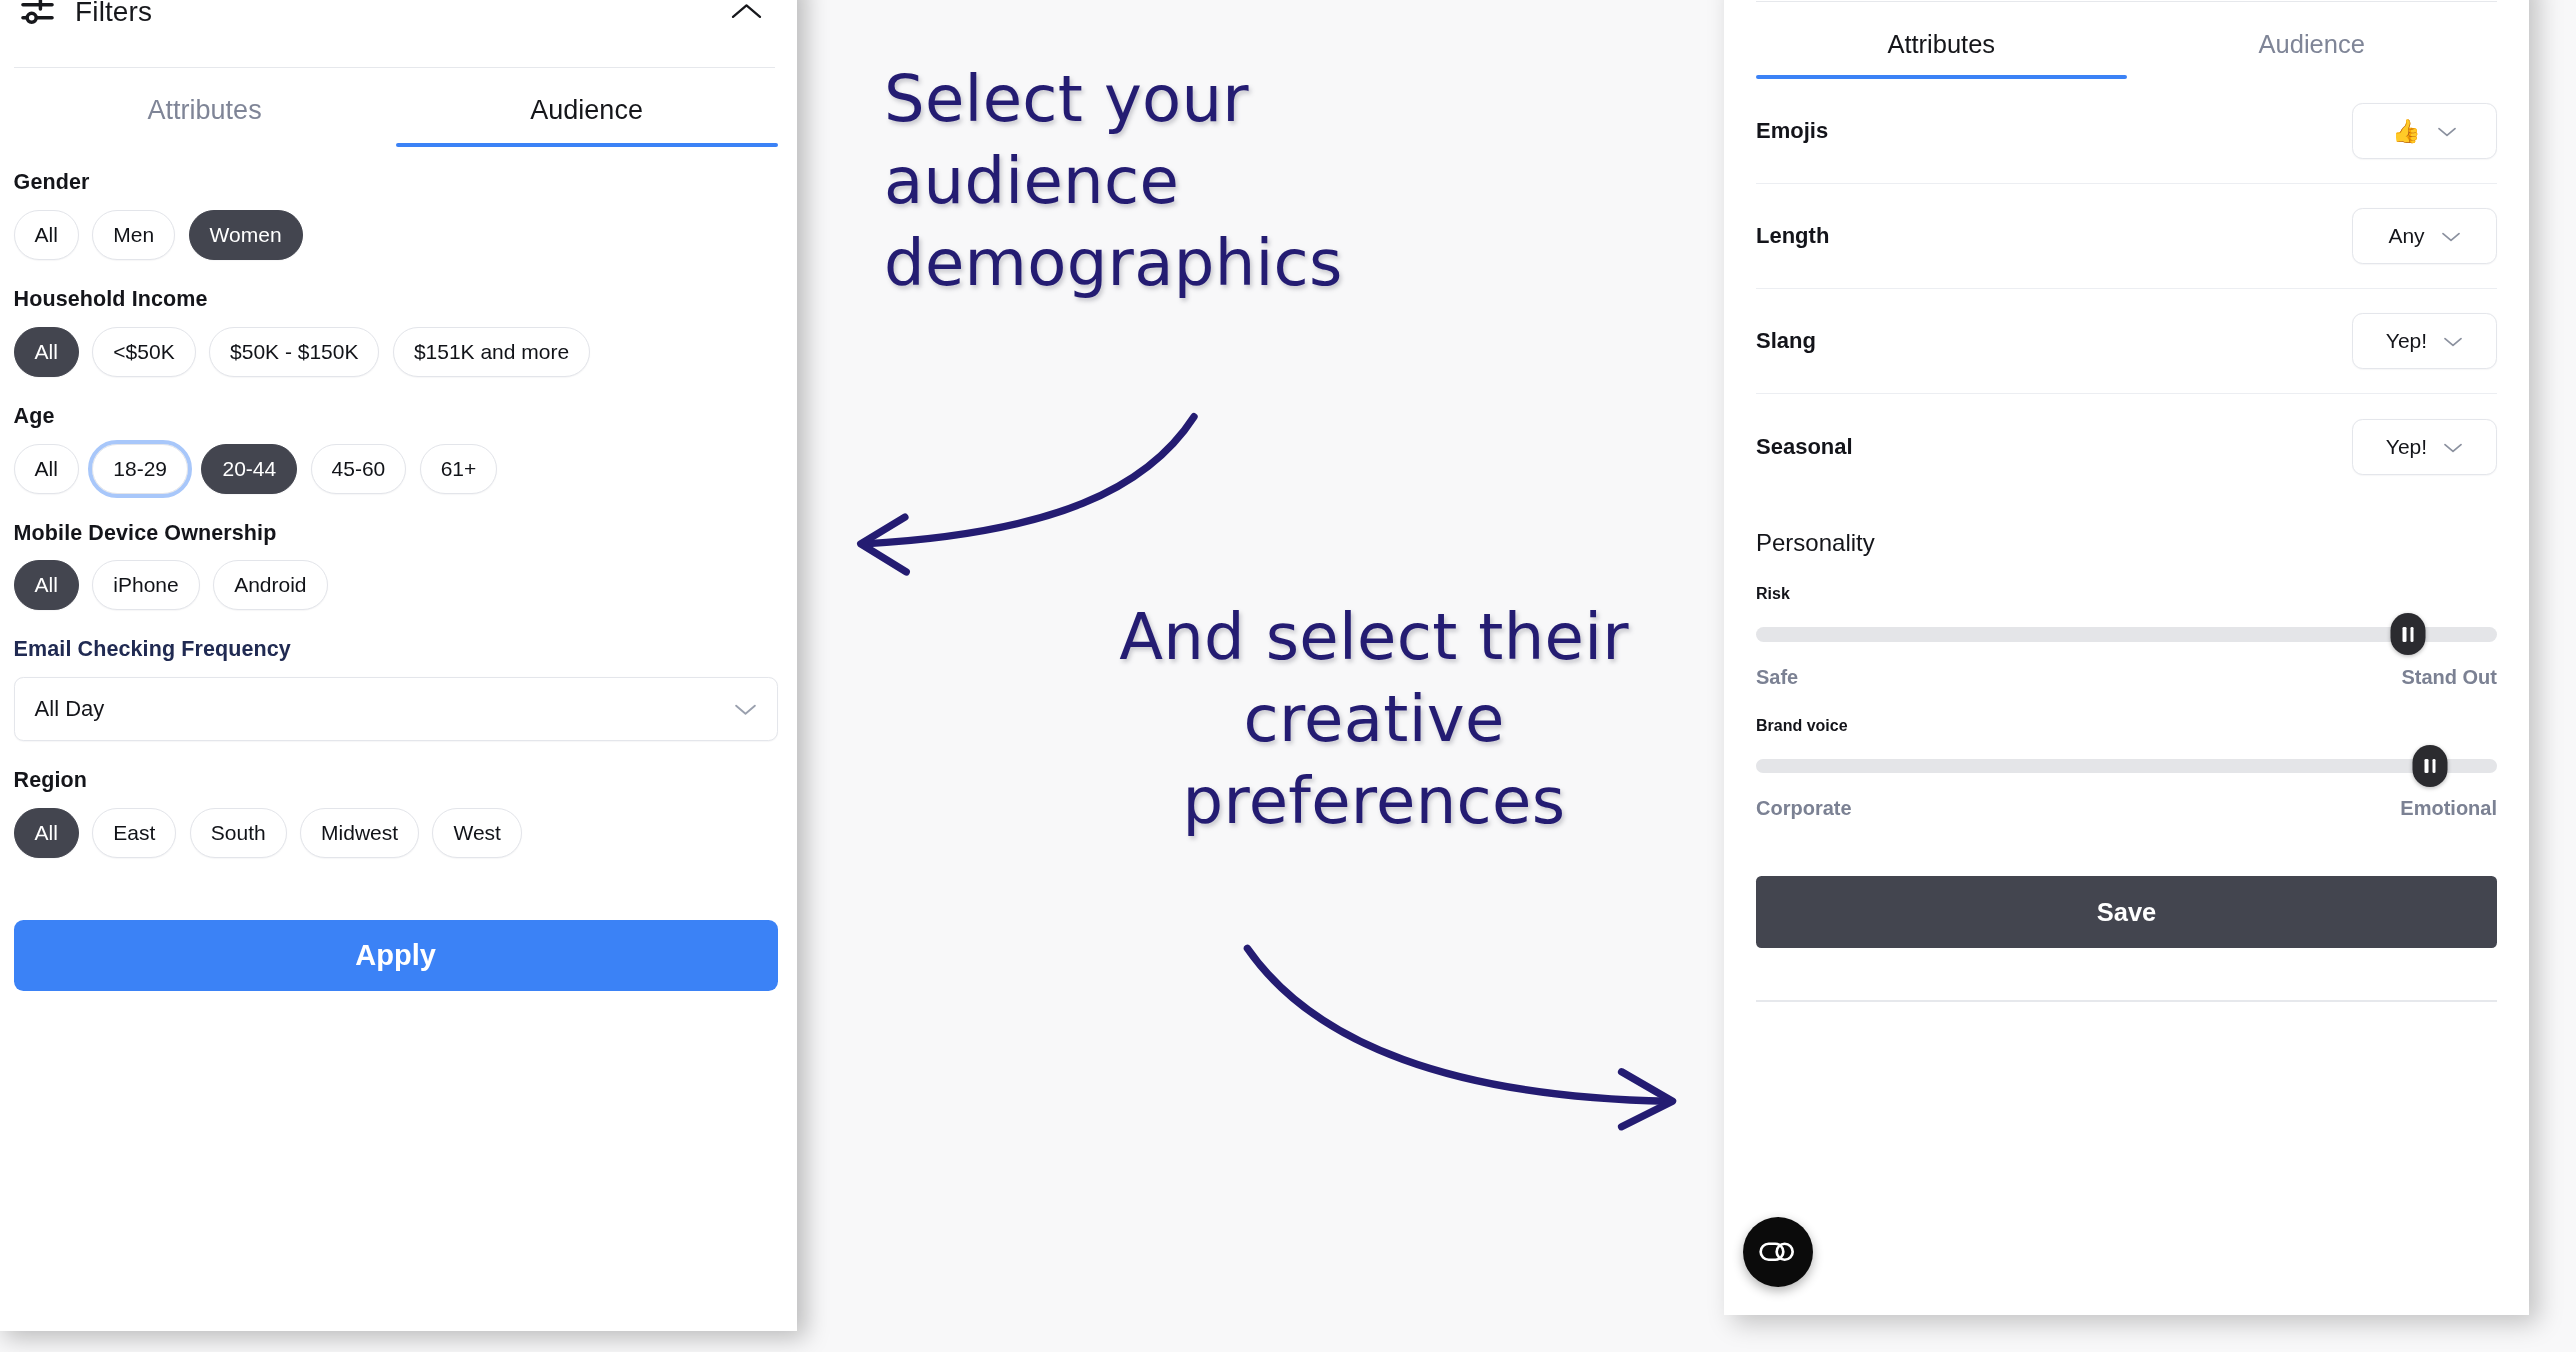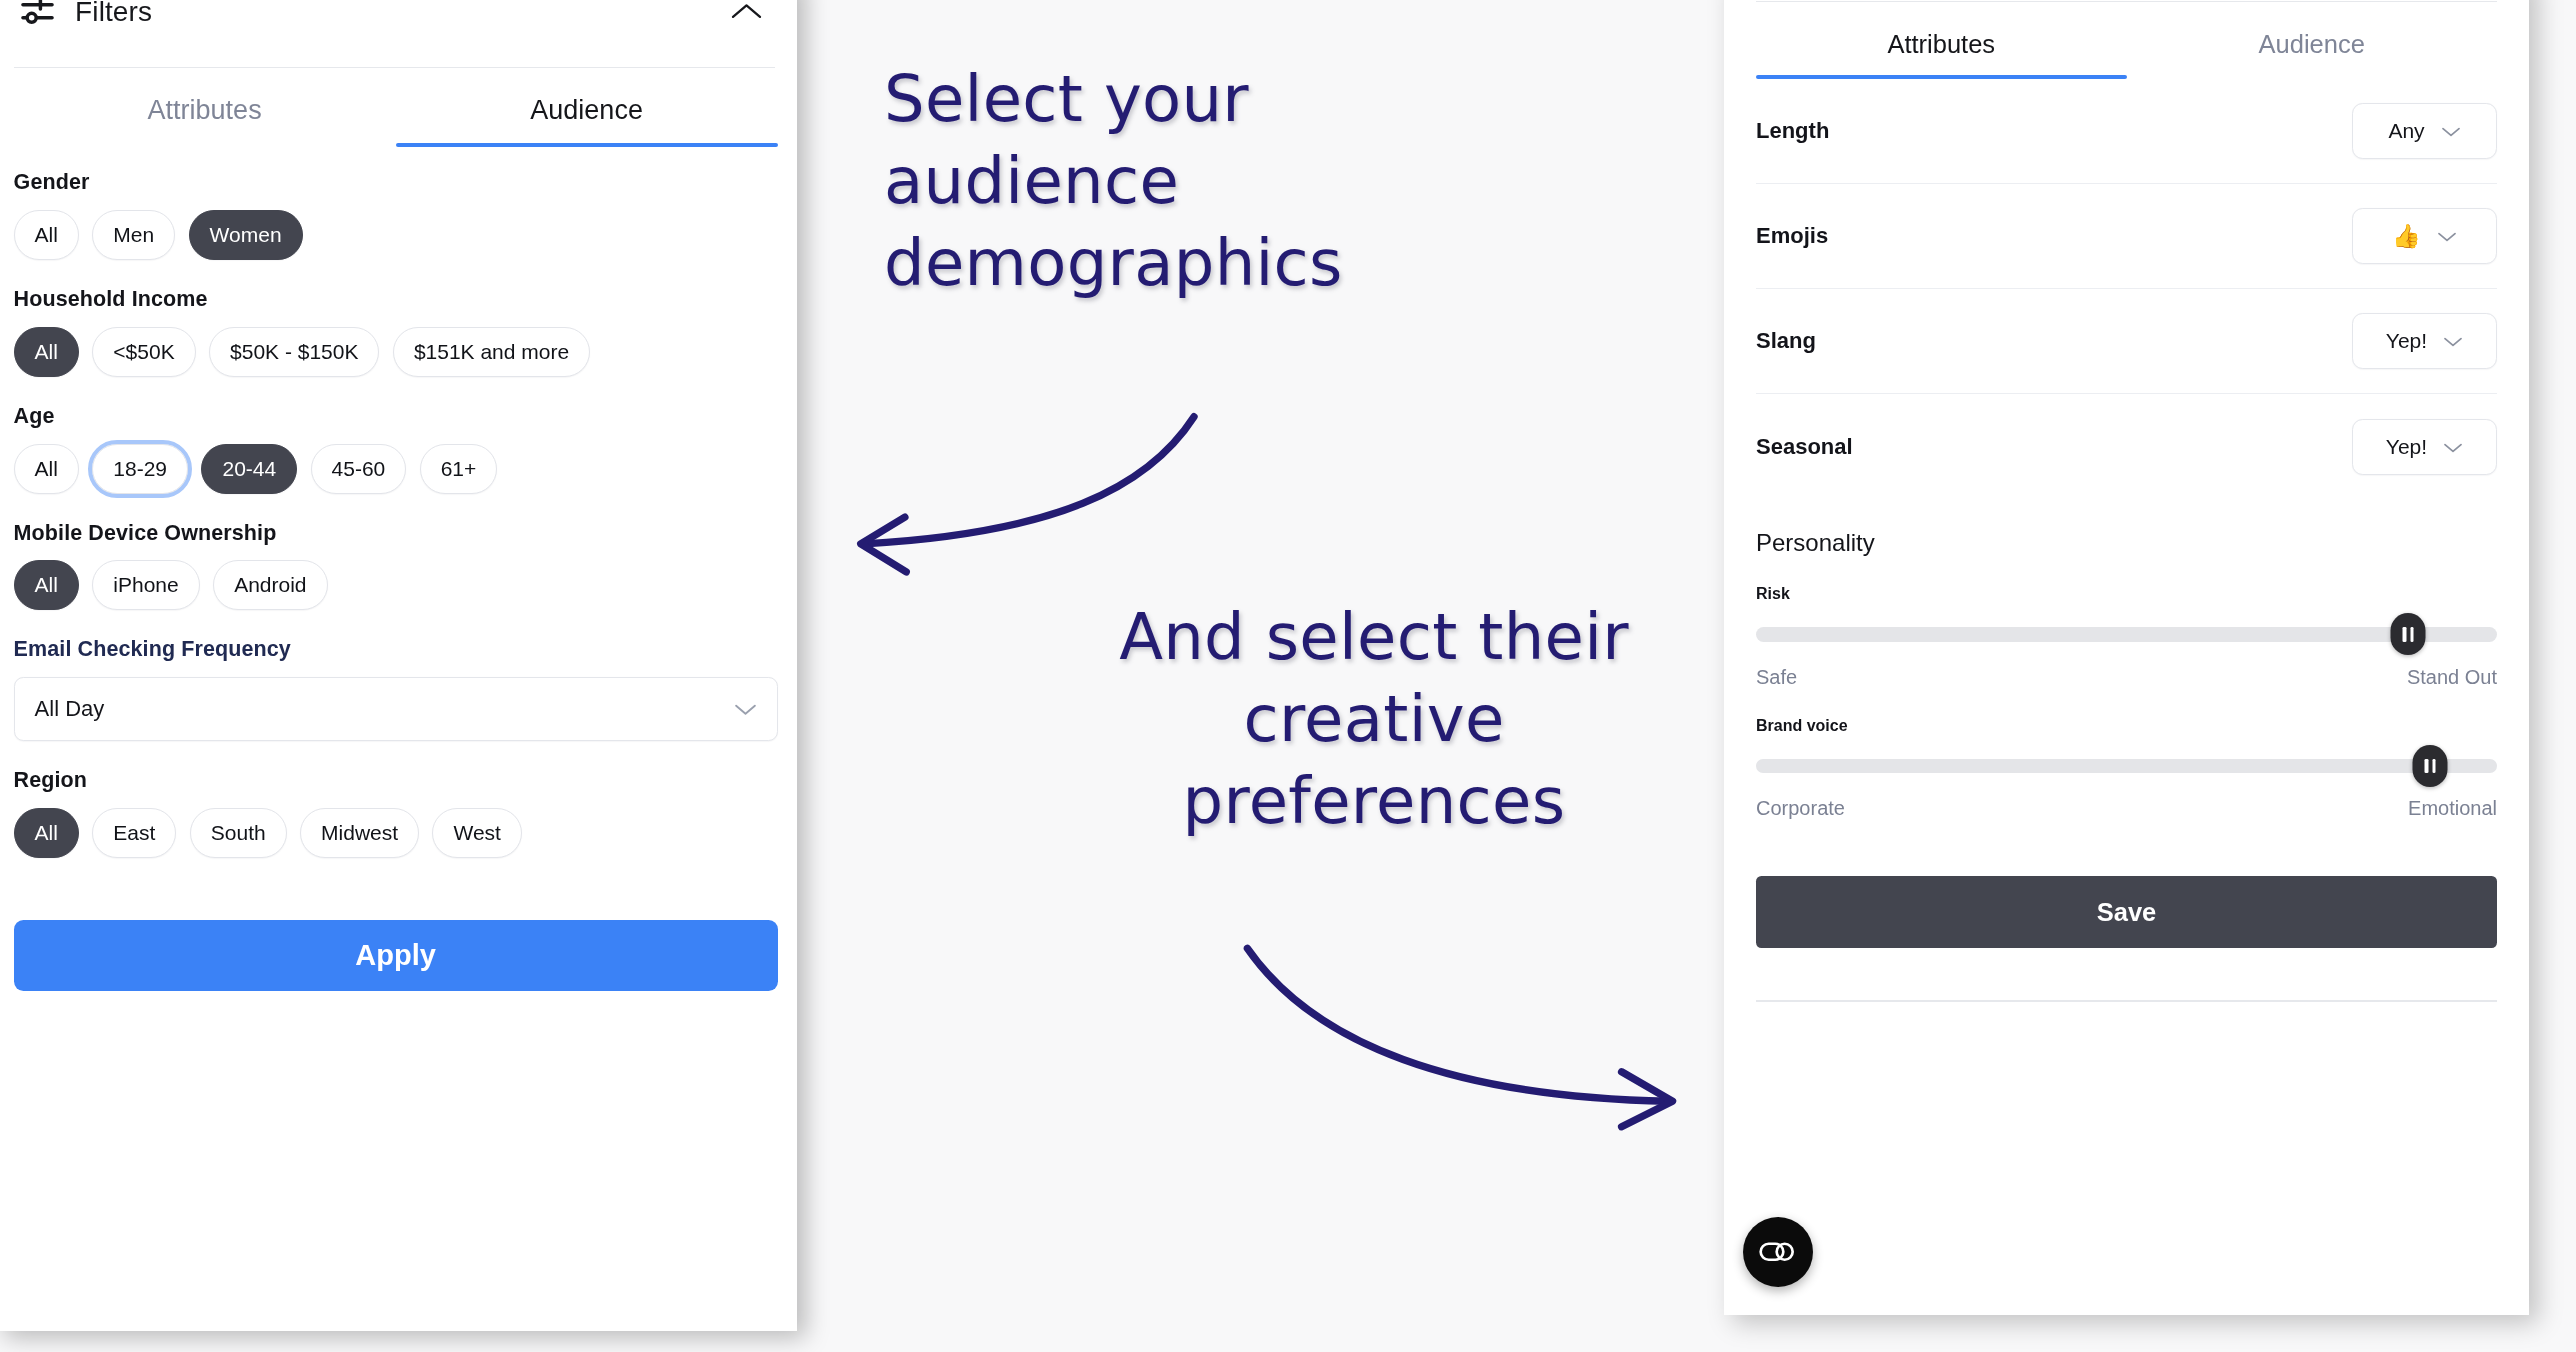--- a/index.html
+++ b/index.html
@@ -283,20 +283,21 @@
     height: 14.8px;
     background: #fff;
     border-radius: 1.3px;
   }
   .slider-ends {
     display: flex;
     justify-content: space-between;
     margin-top: 24px;
     font-size: 20px;
     color: #7b8193;
+    font-weight: bold;
   }
 
   .save-wrap { padding: 0 32px; margin-top: 56px; }
   .save-btn {
     width: 100%;
     height: 72px;
     background: #43454f;
     border: none;
     border-radius: 5.4px;
     color: #ffffff;
@@ -455,35 +456,35 @@
   <div class="ap-inner">
 
     <div class="ap-toprule"></div>
 
     <div class="ap-tabs">
       <div class="ap-tab active">Attributes</div>
       <div class="ap-tab inactive">Audience</div>
     </div>
 
     <div class="attr-row">
-      <span class="attr-label">Length</span>
+      <span class="attr-label">Emojis</span>
       <div class="attr-select">
-        <span>Any</span>
+        <span class="emoji">👍</span>
         <span class="chev">
           <svg width="20" height="12" viewBox="0 0 30 18" fill="none">
               <path d="M3 4 L15 14 L27 4" stroke="#8b919f" stroke-width="2.6" stroke-linecap="round" stroke-linejoin="round"></path>
             </svg>
         </span>
       </div>
     </div>
 
     <div class="attr-row">
-      <span class="attr-label">Emojis</span>
+      <span class="attr-label">Length</span>
       <div class="attr-select">
-        <span class="emoji">👍</span>
+        <span>Any</span>
         <span class="chev">
           <svg width="20" height="12" viewBox="0 0 30 18" fill="none">
               <path d="M3 4 L15 14 L27 4" stroke="#8b919f" stroke-width="2.6" stroke-linecap="round" stroke-linejoin="round"></path>
             </svg>
         </span>
       </div>
     </div>
 
     <div class="attr-row">
       <span class="attr-label">Slang</span>

